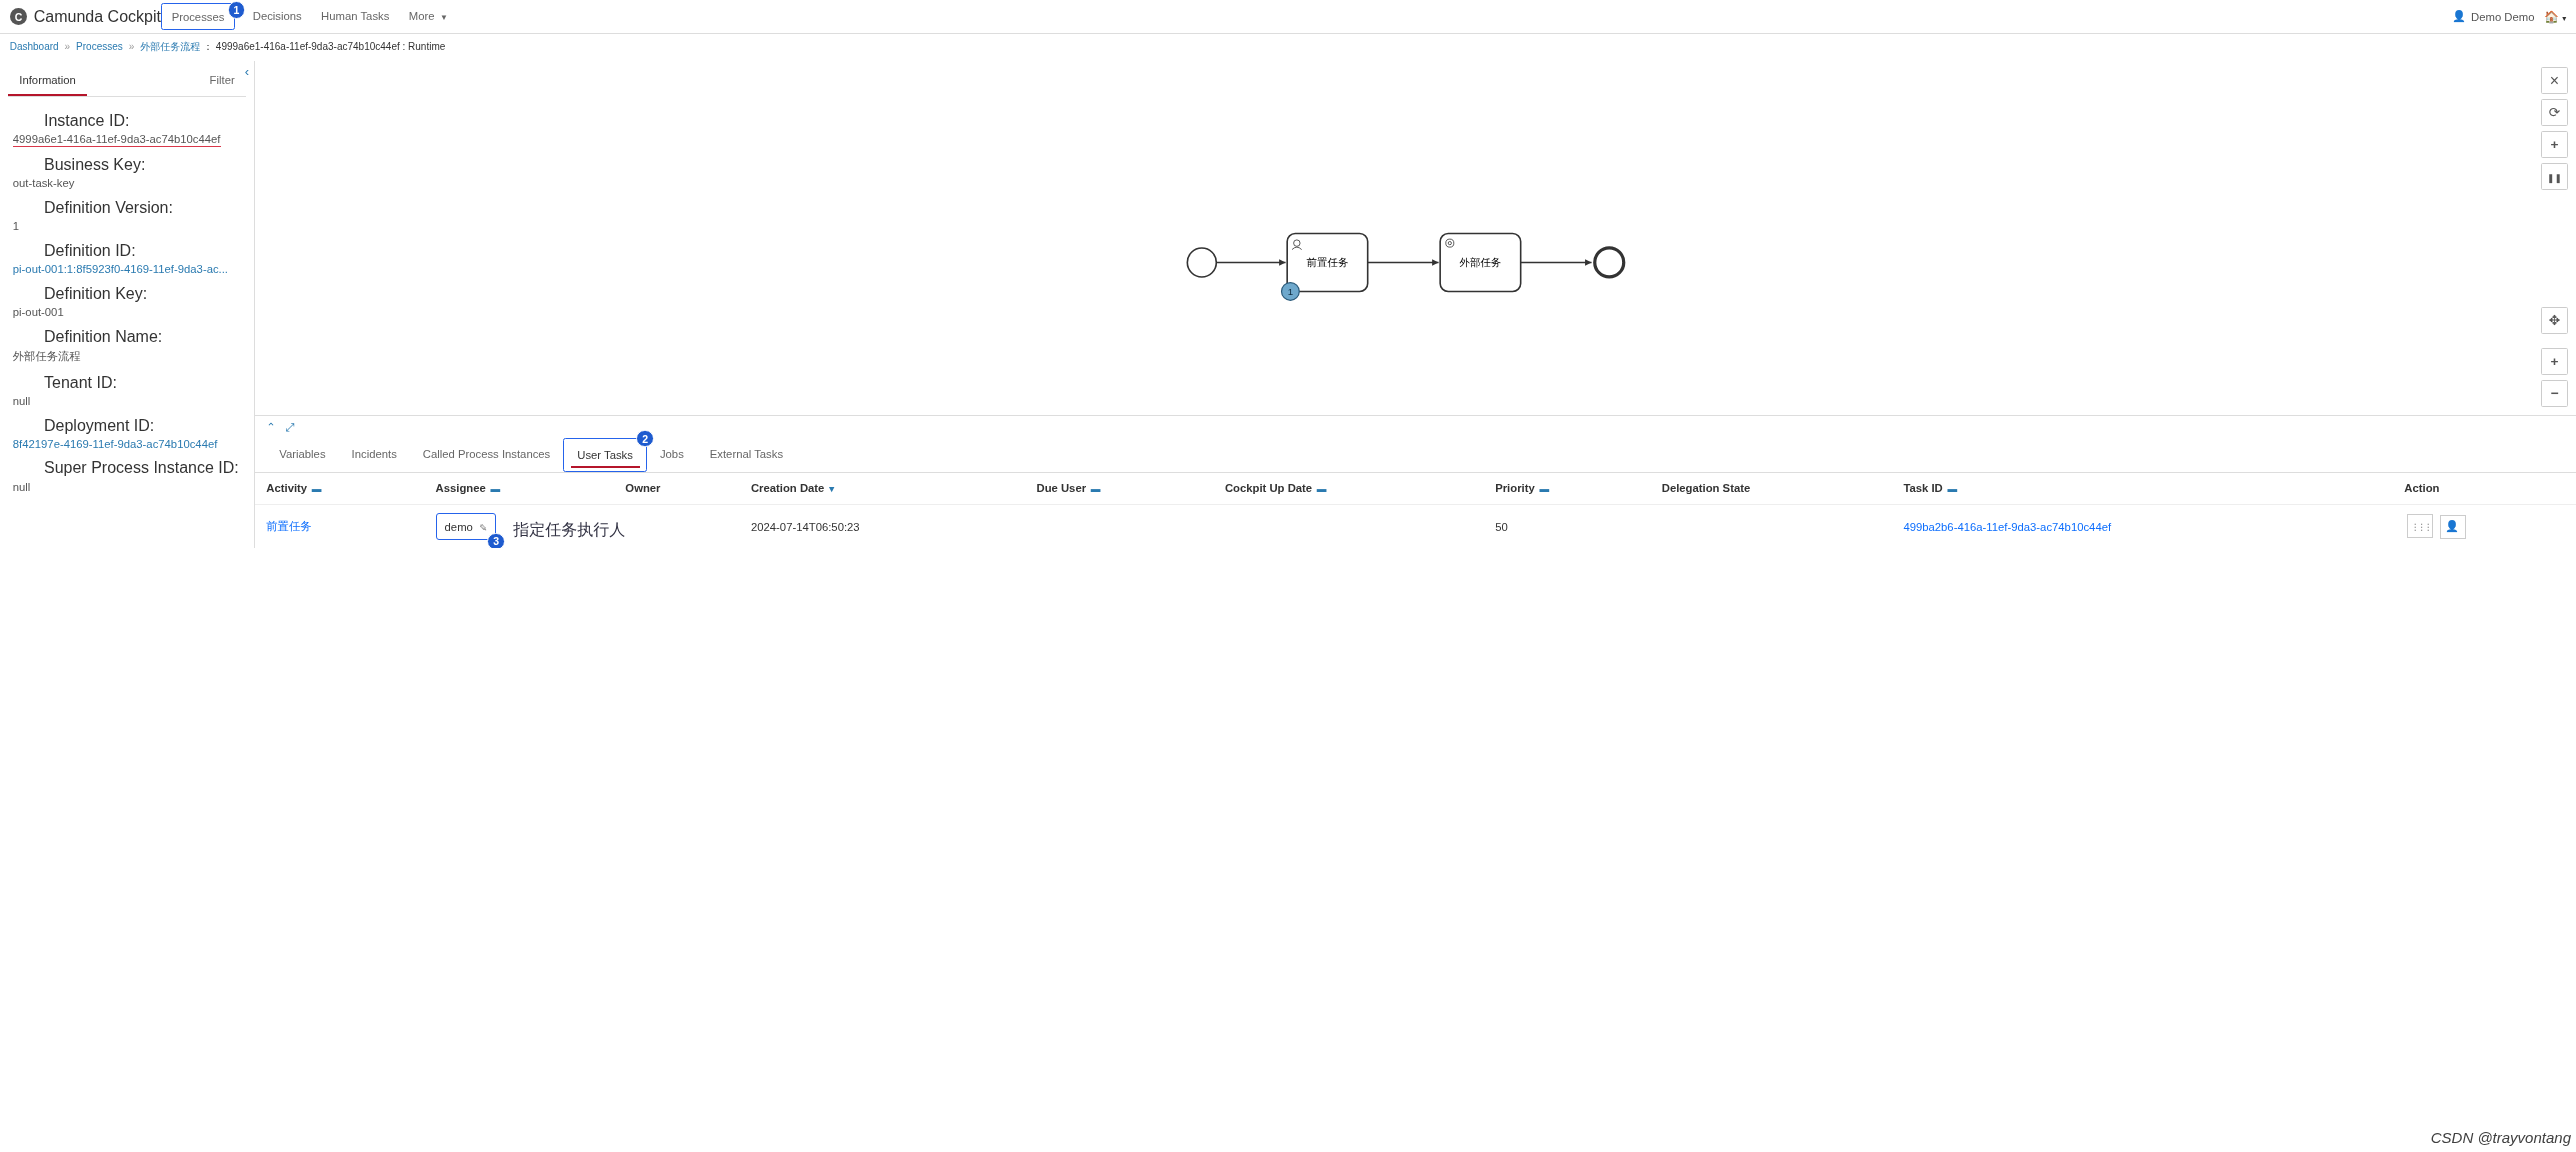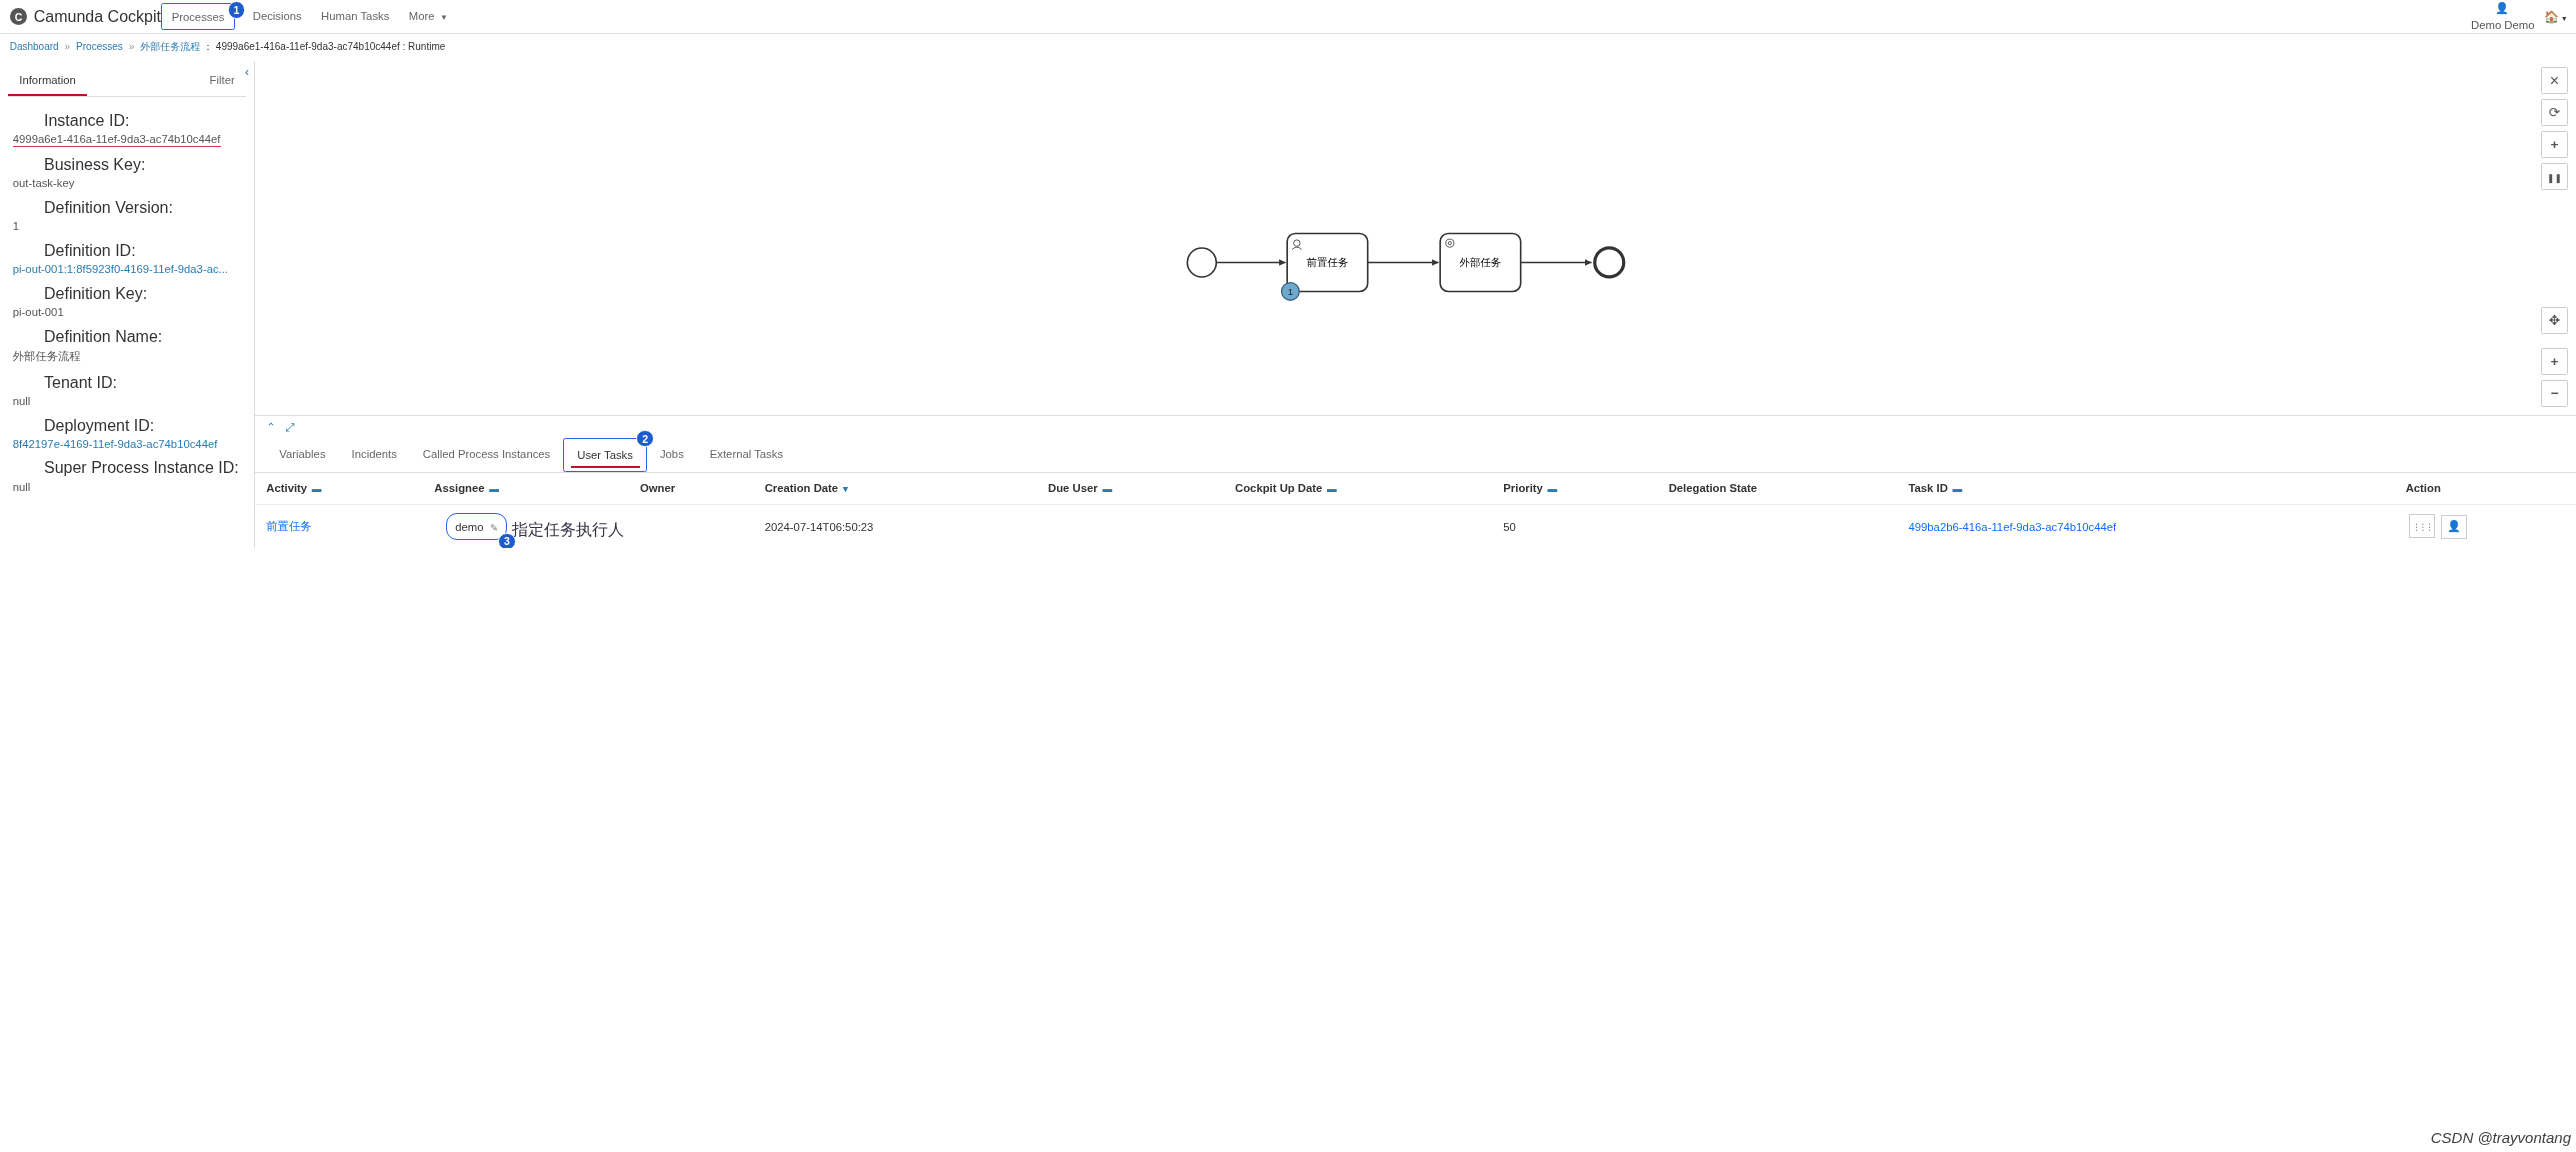--- a/index.html
+++ b/index.html
@@ -8,21 +8,21 @@
 
 
 .header { display: flex; align-items: center; padding: 4.8px 9.7px; border-bottom: 0.8px solid #ddd; height: 34px; }
 .header-logo { width: 17.7px; height: 17.7px; border-radius: 50%; background: #555; display: inline-flex; align-items: center; justify-content: center; color: #fff; font-weight: bold; font-size: 10.5px; margin-right: 6.4px; }
 .header-title { font-size: 16px; color: #333; }
 .header-nav { display: flex; gap: 0; }
 .header-nav-item { padding: 6.4px 9.7px; color: #666; cursor: pointer; position: relative; }
 .header-nav-item.callout { border: 1.6px solid #2563eb; border-radius: 2.4px; }
 .header-nav-item .dropdown-caret { font-size: 8px; margin-left: 2.4px; }
 .header-right { margin-left: auto; display: flex; align-items: center; gap: 9.7px; }
-.user-block { display: flex; align-items: center; gap: 4.8px; color: #555; flex-direction: column; }
+.user-block { display: flex; align-items: center; gap: 4.8px; color: #555; }
 
 
 .callout-num { position: absolute; width: 17.7px; height: 17.7px; border-radius: 50%; background: #1e5bcf; color: #fff; font-weight: bold; display: inline-flex; align-items: center; justify-content: center; font-size: 10.5px; border: 1.6px solid #fff; z-index: 10; }
 
 
 .breadcrumb { padding: 6.4px 9.7px; font-size: 10px; }
 .breadcrumb a { color: #2a7ab0; }
 .breadcrumb .sep { color: #999; margin: 0 3.2px; }
 
 
@@ -52,21 +52,21 @@
 .bottom-tab { padding: 9.7px 13px; color: #666; cursor: pointer; position: relative; }
 .bottom-tab.active { color: #333; }
 .bottom-tab.callout { border: 1.6px solid #2563eb; border-radius: 2.4px; }
 .bottom-tab.active.callout::after { content: ""; position: absolute; left: 6.4px; right: 6.4px; bottom: 3.2px; height: 1.6px; background: #b5152b; }
 
 
 .grid { width: 100%; border-collapse: collapse; }
 .grid th { text-align: left; padding: 9.7px 11.3px; font-weight: bold; color: #333; font-size: 11.3px; white-space: nowrap; }
 .grid td { padding: 8px 11.3px; font-size: 11.3px; border-top: 0.8px solid #eee; white-space: nowrap; }
 .sort-icon { color: #2a7ab0; margin-left: 1.6px; font-size: 9.7px; }
-.assignee-cell { border: 1.6px solid #2563eb; border-radius: 11px; padding: 6.4px 8px; position: relative; display: inline-block; margin-left: 12px; }
+.assignee-cell { border: 1.6px solid #2563eb; border-radius: 3px; padding: 6.4px 8px; position: relative; display: inline-block; }
 .edit-icon { margin-left: 3.2px; color: #777; font-size: 9.7px; }
 .action-btn { width: 26px; height: 24px; border: 0.8px solid #ccc; background: #fff; display: inline-flex; align-items: center; justify-content: center; cursor: pointer; margin-left: 3.2px; font-size: 11.3px; color: #555; }
 
 .annotation-text { position: absolute; font-size: 16px; color: #334; text-shadow: 0.8px 0.8px 1.6px #fff, -0.8px -0.8px 1.6px #fff; font-weight: normal; }
 .watermark { position: fixed; bottom: 6.4px; right: 5px; color: #404040; font-size: 15px; font-style: italic; pointer-events: none; }
 
 
 .icon-user::before { content: "👤"; font-size: 11.3px; }
 .icon-home::before { content: "🏠"; font-size: 12px; }
 .icon-refresh::before { content: "⟳"; }

